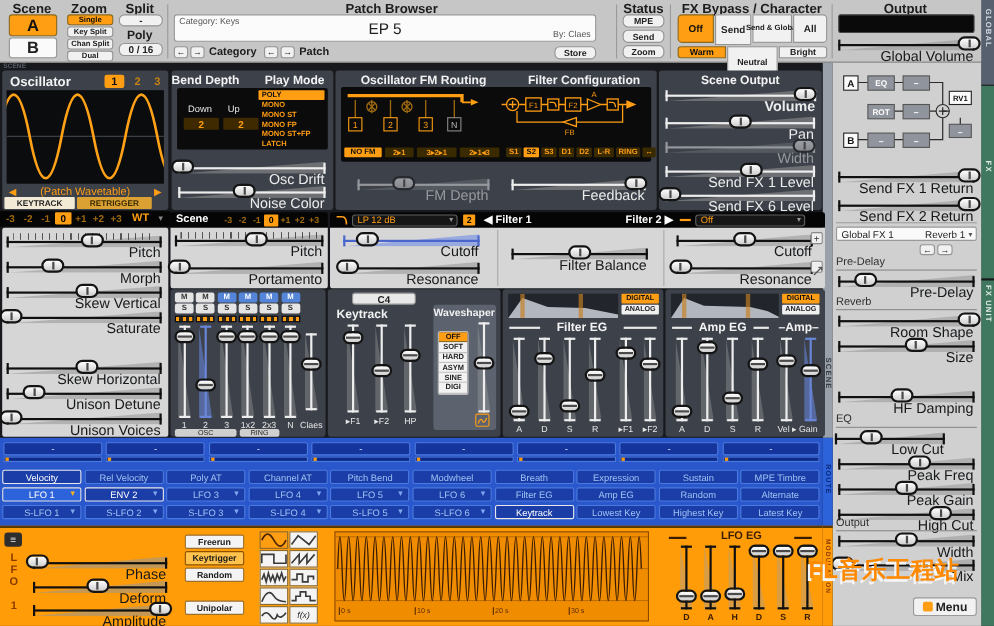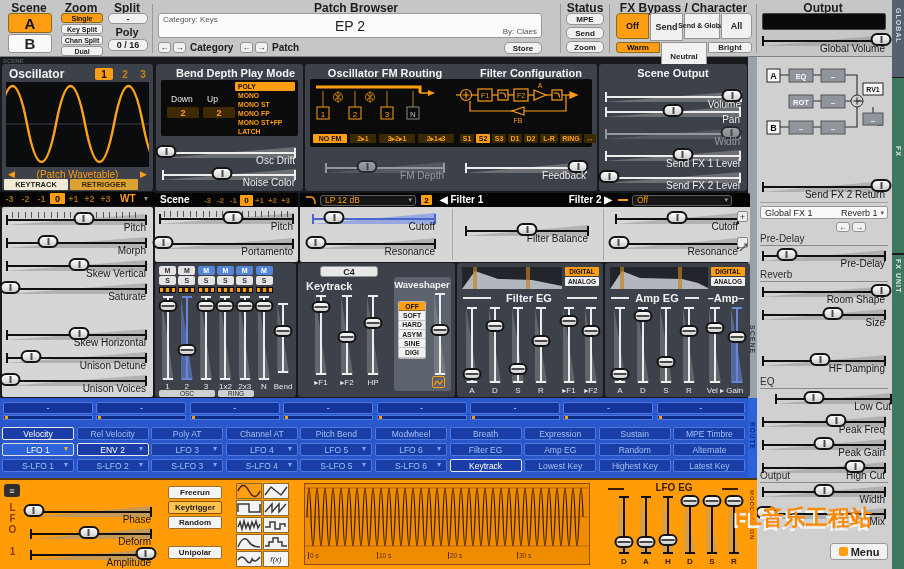--- a/index.html
+++ b/index.html
@@ -20,21 +20,21 @@
   .hs .wg{position:absolute;left:0;right:0;top:3px;height:11px;clip-path:polygon(0 100%,100% 0,100% 100%);background:rgba(150,150,150,.55);}
   .hs.blu .wg{background:rgba(108,138,228,.6);}
   .hs .ruler{position:absolute;left:4%;right:4%;top:1px;height:6px;background:repeating-linear-gradient(90deg,rgba(40,40,40,.75) 0 1px,transparent 1px 6.5px);}
   .hs .tr{position:absolute;left:0;right:0;top:8px;height:2px;color:#101010;background:currentColor;}
   .hs.lt .tr{color:#ededed;}
   .hs.blu .tr{color:#4a66cc;}
   .hs .tr::before{content:"";position:absolute;left:0;top:-4px;width:2px;height:10px;background:currentColor;}
   .hs .tr::after{content:"";position:absolute;right:0;top:-4px;width:2px;height:10px;background:currentColor;}
   .hs .hd{position:absolute;top:1px;width:21px;height:13px;transform:translateX(-50%);background:linear-gradient(180deg,#fdfdfd,#cfcfcf);border:2px solid #141414;border-radius:8px;}
   .hs .hd::after{content:"";position:absolute;left:50%;top:1px;bottom:1px;width:2px;transform:translateX(-50%);background:#4a4a4a;}
-  .hs .lb{position:absolute;right:1px;top:11px;font-size:10px;color:#16181a;white-space:nowrap;}
+  .hs .lb{position:absolute;right:1px;top:11px;font-size:13px;color:#16181a;white-space:nowrap;}
   .hs.lt .lb{color:#ececec;}
   .dis{opacity:.5;}
   .vs{position:absolute;width:20px;}
   .vs .wg{position:absolute;top:0;bottom:0;left:4px;width:12px;clip-path:polygon(0 0,100% 100%,0 100%);background:rgba(160,160,160,.38);}
   .vs.blu .wg{background:rgba(108,138,228,.55);}
   .vs .tr{position:absolute;left:50%;top:0;bottom:0;width:2px;transform:translateX(-50%);color:#101010;background:currentColor;}
   .vs.lt .tr{color:#ededed;}
   .vs.blu .tr{color:#6a86d8;}
   .vs .tr::before{content:"";position:absolute;top:0;left:-4px;width:10px;height:2px;background:currentColor;}
   .vs .tr::after{content:"";position:absolute;bottom:0;left:-4px;width:10px;height:2px;background:currentColor;}
@@ -92,21 +92,21 @@
     <div class="httl" style="left:104px;top:1px;width:46px;">Split</div>
     <div class="wbtn" style="left:108px;top:13px;width:40px;height:11px;font-size:9px;">-</div>
     <div class="httl" style="left:104px;top:26px;width:46px;font-size:11px;">Poly</div>
     <div class="wbtn" style="left:108px;top:39px;width:40px;height:12px;font-size:9px;">0 / 16</div>
 
     <div class="vdiv" style="left:152px;top:4px;height:49px;"></div>
 
     <div class="httl" style="left:155px;top:1px;width:402px;">Patch Browser</div>
     <div class="abs" style="left:158px;top:13px;width:384px;height:25px;background:#fbfbfb;border:1px solid #9a9a9a;border-radius:3px;">
       <div class="abs" style="left:4px;top:1px;font-size:8px;color:#555;">Category: Keys</div>
-      <div class="abs" style="left:0;top:0;width:100%;height:25px;line-height:25px;text-align:center;font-size:14px;color:#222;">EP 2</div>
+      <div class="abs" style="left:0;top:0;width:100%;height:25px;line-height:25px;text-align:center;font-size:14px;color:#222;">EP 5</div>
       <div class="abs" style="right:4px;bottom:1px;font-size:8px;color:#555;">By: Claes</div>
     </div>
     <div class="wbtn sq" style="left:158px;top:42px;width:13px;height:11px;">←</div>
     <div class="wbtn sq" style="left:173px;top:42px;width:13px;height:11px;">→</div>
     <div class="httl" style="left:190px;top:42px;font-size:10px;text-align:left;">Category</div>
     <div class="wbtn sq" style="left:240px;top:42px;width:13px;height:11px;">←</div>
     <div class="wbtn sq" style="left:255px;top:42px;width:13px;height:11px;">→</div>
     <div class="httl" style="left:272px;top:42px;font-size:10px;text-align:left;">Patch</div>
     <div class="wbtn" style="left:504px;top:42px;width:38px;height:12px;">Store</div>
 
@@ -226,21 +226,21 @@
       </div>
     <div class="hs" style="left:4px;top:165px;width:141px;">
         <div class="wg"></div>
         <div class="tr"></div>
         <div class="hd" style="left:3%;"></div>
         <div class="lb">Unison Voices</div>
       </div>
   </div>
 
   <div class="panel" style="left:156px;top:64px;width:147px;height:127px;">
-    <div class="ttl" style="left:20px;top:3px;text-align:right;">Bend Depth</div>
+    <div class="ttl" style="left:0;top:3px;text-align:right;">Bend Depth</div>
     <div class="ttl" style="right:8px;top:3px;">Play Mode</div>
     <div class="blackbox" style="left:5px;top:16px;width:137px;height:56px;">
       <div class="abs" style="left:10px;top:14px;color:#e8e8e8;font-size:8.5px;">Down</div>
       <div class="abs" style="left:46px;top:14px;color:#e8e8e8;font-size:8.5px;">Up</div>
       <div class="abs" style="left:6px;top:27px;width:32px;height:11px;background:#3f2a00;color:#ff9d13;font-size:9px;font-weight:bold;display:flex;align-items:center;justify-content:center;border-radius:1px;">2</div>
       <div class="abs" style="left:42px;top:27px;width:32px;height:11px;background:#3f2a00;color:#ff9d13;font-size:9px;font-weight:bold;display:flex;align-items:center;justify-content:center;border-radius:1px;">2</div>
       <div class="modecell sel" style="left:74px;top:2px;">POLY</div>
       <div class="modecell" style="left:74px;top:11px;">MONO</div>
       <div class="modecell" style="left:74px;top:20px;">MONO ST</div>
       <div class="modecell" style="left:74px;top:29px;">MONO FP</div>
@@ -340,21 +340,21 @@
     <div class="hs lt" style="left:160px;top:95px;width:122px;">
         <div class="wg"></div>
         <div class="tr"></div>
         <div class="hd" style="left:93%;"></div>
         <div class="lb">Feedback</div>
       </div>
   </div>
 
   <div class="panel" style="left:599px;top:64px;width:148px;height:127px;">
     <div class="ttl" style="left:0;top:3px;width:148px;text-align:center;">Scene Output</div>
-    <div class="hs lt" style="left:6px;top:24px;width:137px;">
+    <div class="hs lt" style="left:6px;top:14px;width:137px;font-weight:bold;">
         <div class="wg"></div>
         <div class="tr"></div>
         <div class="hd" style="left:93%;"></div>
         <div class="lb">Volume</div>
       </div>
     <div class="hs lt" style="left:6px;top:39px;width:136px;">
         <div class="wg"></div>
         <div class="tr"></div>
         <div class="hd" style="left:50%;"></div>
         <div class="lb">Pan</div>
@@ -368,21 +368,21 @@
     <div class="hs lt" style="left:6px;top:83px;width:136px;">
         <div class="wg"></div>
         <div class="tr"></div>
         <div class="hd" style="left:57%;"></div>
         <div class="lb">Send FX 1 Level</div>
       </div>
     <div class="hs lt" style="left:6px;top:105px;width:136px;">
         <div class="wg"></div>
         <div class="tr"></div>
         <div class="hd" style="left:3%;"></div>
-        <div class="lb">Send FX 2 Level</div>
+        <div class="lb">Send FX 6 Level</div>
       </div>
   </div>
 
   <div class="abs" style="left:155px;top:193px;width:143px;height:14px;background:#050505;border-radius:2px 2px 0 0;">
     <div class="abs" style="left:5px;top:1px;color:#fff;font-weight:bold;font-size:10px;">Scene</div>
     <div class="oct" style="left:46px;top:1.5px;width:13px;font-size:8px;">-3</div>
     <div class="oct" style="left:59px;top:1.5px;width:13px;font-size:8px;">-2</div>
     <div class="oct" style="left:72px;top:1.5px;width:13px;font-size:8px;">-1</div>
     <div class="oct on" style="left:85px;top:1.5px;width:13px;font-size:8px;">0</div>
     <div class="oct" style="left:98px;top:1.5px;width:13px;font-size:8px;">+1</div>
@@ -516,21 +516,21 @@
         <div class="wg"></div>
         <div class="tr"></div>
         <div class="hd" style="top:40%;"></div>
       </div>
     <div class="vlab" style="left:4px;top:119px;width:17px;">1</div>
     <div class="vlab" style="left:23.3px;top:119px;width:17px;">2</div>
     <div class="vlab" style="left:42.6px;top:119px;width:17px;">3</div>
     <div class="vlab" style="left:61.9px;top:119px;width:17px;">1x2</div>
     <div class="vlab" style="left:81.2px;top:119px;width:17px;">2x3</div>
     <div class="vlab" style="left:100.5px;top:119px;width:17px;">N</div>
-    <div class="vlab" style="left:117px;top:119px;width:22px;">Bend</div>
+    <div class="vlab" style="left:117px;top:119px;width:22px;">Claes</div>
     <div class="abs" style="left:4px;top:127px;width:56px;height:7px;background:#cfcfcf;border-radius:2px;font-size:6.5px;color:#222;display:flex;align-items:center;justify-content:center;">OSC</div>
     <div class="abs" style="left:63px;top:127px;width:36px;height:7px;background:#cfcfcf;border-radius:2px;font-size:6.5px;color:#222;display:flex;align-items:center;justify-content:center;">RING</div>
   </div>
 
   <div class="panel" style="left:298px;top:263px;width:157px;height:134px;">
     <div class="wbtn sq" style="left:22px;top:3px;width:58px;height:11px;font-size:9px;background:#e8e8e8;">C4</div>
     <div class="ttl" style="left:8px;top:17px;">Keytrack</div>
     <div class="vs lt" style="left:13px;top:32px;height:80px;">
         <div class="wg"></div>
         <div class="tr"></div>
@@ -697,20 +697,26 @@
       <text x="36" y="15.5" font-size="7.5" font-weight="bold" fill="#fff" text-anchor="middle">EQ</text>
       <text x="68" y="15.5" font-size="8" font-weight="bold" fill="#fff" text-anchor="middle">–</text>
       <text x="36" y="41.5" font-size="7.5" font-weight="bold" fill="#fff" text-anchor="middle">ROT</text>
       <text x="68" y="41.5" font-size="8" font-weight="bold" fill="#fff" text-anchor="middle">–</text>
       <text x="8.5" y="68" font-size="9" font-weight="bold" fill="#111" text-anchor="middle">B</text>
       <text x="36" y="67.5" font-size="8" font-weight="bold" fill="#fff" text-anchor="middle">–</text>
       <text x="68" y="67.5" font-size="8" font-weight="bold" fill="#fff" text-anchor="middle">–</text>
       <text x="108" y="29" font-size="7" font-weight="bold" fill="#111" text-anchor="middle">RV1</text>
       <text x="108" y="59.5" font-size="8" font-weight="bold" fill="#fff" text-anchor="middle">–</text>
     </svg>
+    <div class="hs" style="left:5px;top:95px;width:124px;">
+        <div class="wg"></div>
+        <div class="tr"></div>
+        <div class="hd" style="left:96%;"></div>
+        <div class="lb">Send FX 1 Return</div>
+      </div>
     <div class="hs" style="left:5px;top:121px;width:124px;">
         <div class="wg"></div>
         <div class="tr"></div>
         <div class="hd" style="left:96%;"></div>
         <div class="lb">Send FX 2 Return</div>
       </div>
     <div class="abs" style="left:3px;top:145px;width:128px;height:1px;background:#a0a0a0;"></div>
     <div class="abs" style="left:3px;top:149px;width:128px;height:13px;background:#fafafa;border:1px solid #999;border-radius:2px;display:flex;align-items:center;">
       <span style="font-size:9px;color:#222;padding-left:4px;flex:1;">Global FX 1</span>
       <span style="font-size:9px;color:#222;">Reverb 1</span>
@@ -741,21 +747,21 @@
         <div class="lb">Size</div>
       </div>
     <div class="hs" style="left:5px;top:295px;width:124px;">
         <div class="wg"></div>
         <div class="tr"></div>
         <div class="hd" style="left:47%;"></div>
         <div class="lb">HF Damping</div>
       </div>
 
     <div class="seghdr" style="left:3px;top:319px;">EQ</div>
-    <div class="hs" style="left:18px;top:333px;width:117px;">
+    <div class="hs" style="left:2px;top:333px;width:100px;">
         <div class="wg"></div>
         <div class="tr"></div>
         <div class="hd" style="left:33%;"></div>
         <div class="lb">Low Cut</div>
       </div>
     <div class="hs" style="left:5px;top:356px;width:124px;">
         <div class="wg"></div>
         <div class="tr"></div>
         <div class="hd" style="left:60%;"></div>
         <div class="lb">Peak Freq</div>

